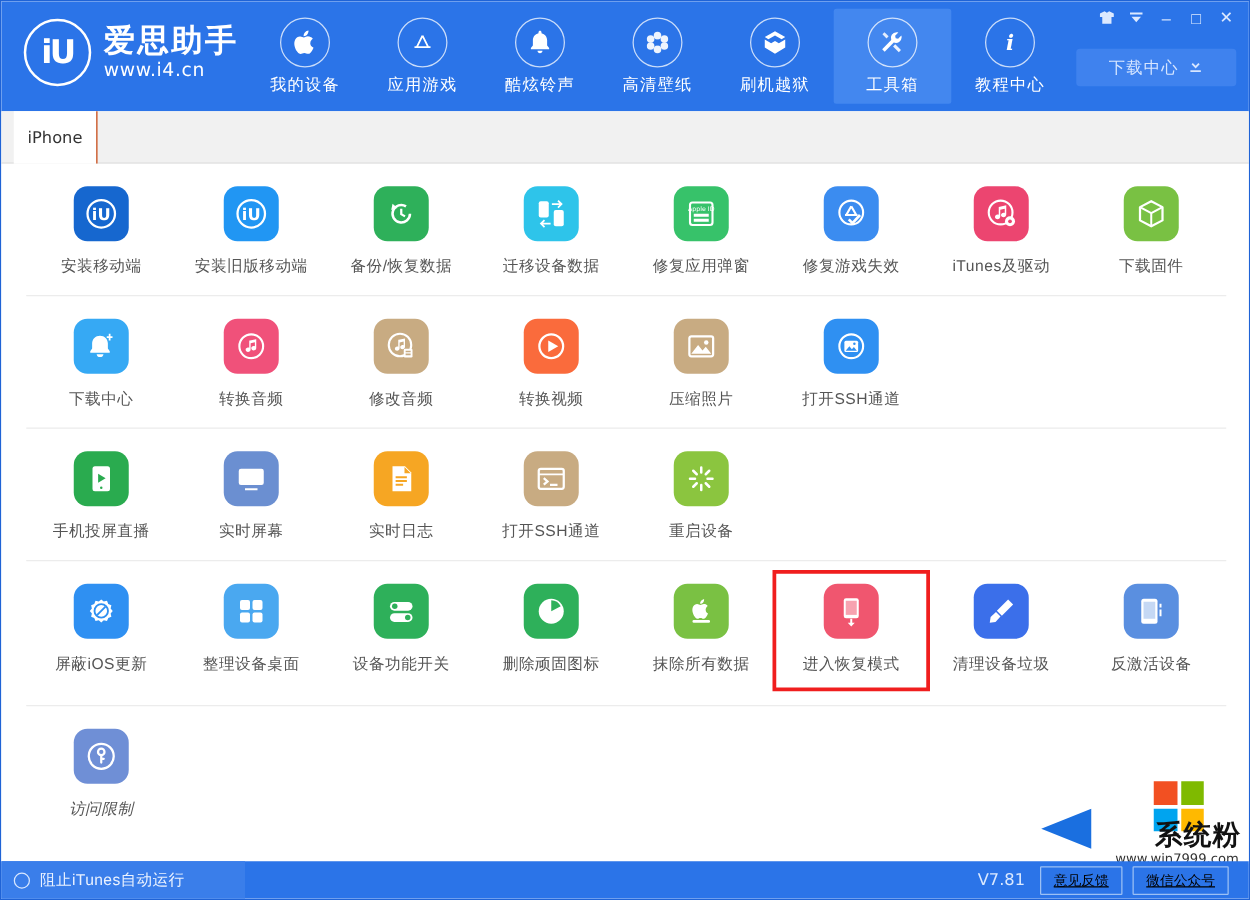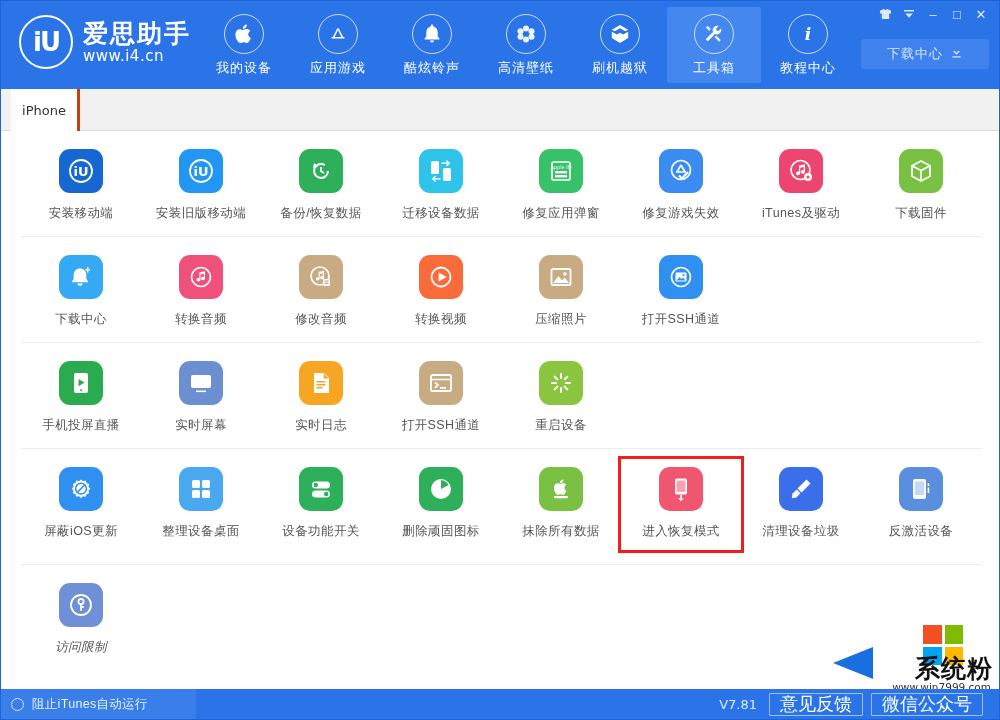--- a/index.html
+++ b/index.html
@@ -39,21 +39,21 @@
   .dlbtn{position:absolute;right:12px;top:38px;width:128px;height:30px;background:#3f82ee;
     border-radius:3px;display:flex;align-items:center;justify-content:center;
     color:#d7e6ff;font-size:13px;cursor:pointer;letter-spacing:1px;}
   .dlbtn .dl-ico{margin-left:7px;}
 
   
   .tabbar{position:absolute;left:0;top:88px;width:1000px;height:42px;background:#f1f1f1;
     border-bottom:1px solid #dcdcdc;box-sizing:border-box;}
   .tab{position:absolute;left:10px;top:0;width:66px;height:42px;background:#fff;
     display:flex;align-items:center;justify-content:center;font-size:13px;color:#333;
-    border-right:3px solid #c2410c;cursor:pointer;font-family:"DejaVu Sans",sans-serif;}
+    border-right:1px solid #c2410c;cursor:pointer;font-family:"DejaVu Sans",sans-serif;}
 
   
   .content{position:absolute;left:0;top:130px;width:1000px;height:560px;background:#fff;}
   .row{position:relative;width:960px;margin:0 auto;display:flex;
        border-bottom:1px solid #ececec;padding:18px 0 14px 0;box-sizing:border-box;}
   .row.last{border-bottom:none;font-style:italic;}
   .cell{width:120px;display:flex;flex-direction:column;align-items:center;cursor:pointer;
         position:relative;}
   .cell-ico{width:44px;height:44px;border-radius:11px;display:flex;align-items:center;
         justify-content:center;}
@@ -64,28 +64,28 @@
   
   .footer{position:absolute;left:0;bottom:0;width:1000px;height:30px;background:#2b74e8;
      display:flex;align-items:center;}
   .foot-left{display:flex;align-items:center;padding-left:10px;height:30px;background:#3a7eea;
      min-width:185px;cursor:pointer;}
   .foot-circle{width:13px;height:13px;border-radius:50%;border:1.5px solid #d8e7ff;
      box-sizing:border-box;}
   .foot-left-lb{color:#eaf2ff;font-size:12.5px;margin-left:8px;letter-spacing:.3px;}
   .foot-right{margin-left:auto;display:flex;align-items:center;padding-right:10px;}
   .ver{color:#dbe9ff;font-size:13px;margin-right:12px;font-family:"DejaVu Sans",sans-serif;}
-  .fbtn{height:21px;padding:0 10px;border:1px solid #9cc0f4;color:#ffffff;font-size:18px;
-     display:flex;align-items:center;margin-right:8px;cursor:pointer;border-radius:1px;}
+  .fbtn{height:21px;padding:0 10px;border:1px solid #9cc0f4;color:#000000;font-size:11px;
+     display:flex;align-items:center;margin-right:8px;cursor:pointer;border-radius:1px;text-decoration:underline;}
 
   
   .wm{position:absolute;right:6px;bottom:26px;width:130px;height:68px;pointer-events:none;}
   .wm-sq{position:absolute;right:30px;top:0;width:40px;height:40px;
      display:grid;grid-template-columns:1fr 1fr;grid-template-rows:1fr 1fr;gap:3px;}
-  .wm-txt{position:absolute;right:0;bottom:12px;font-size:25px;font-weight:bold;color:#111;
+  .wm-txt{position:absolute;right:0;bottom:12px;font-size:22px;font-weight:bold;color:#111;
      letter-spacing:1px;line-height:26px;}
   .wm-url{position:absolute;right:2px;bottom:0;font-size:10.5px;color:#333;
      font-family:"DejaVu Sans",sans-serif;}
   .wm-arrow{position:absolute;right:120px;bottom:14px;width:0;height:0;
      border-top:16px solid transparent;border-bottom:16px solid transparent;
      border-right:40px solid #1a6fe0;}
 </style>
 </head>
 <body>
 

